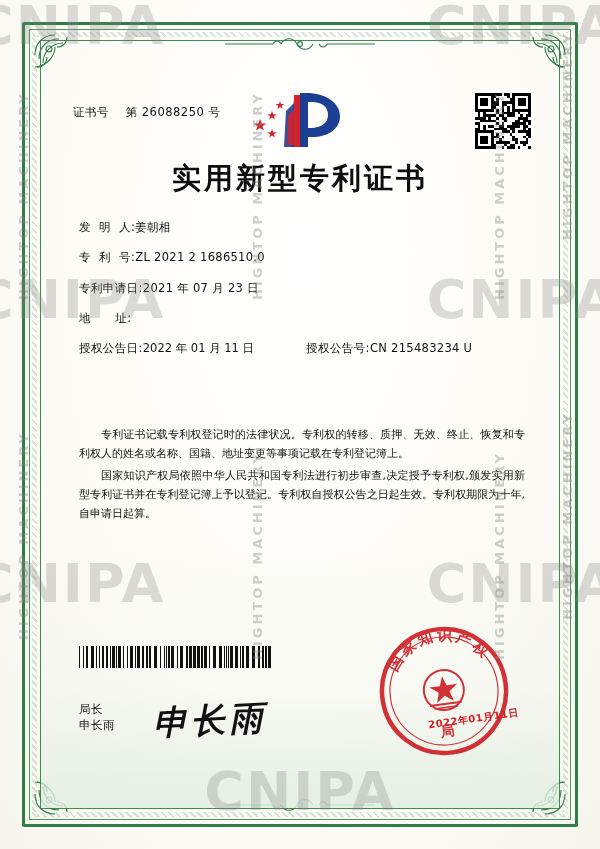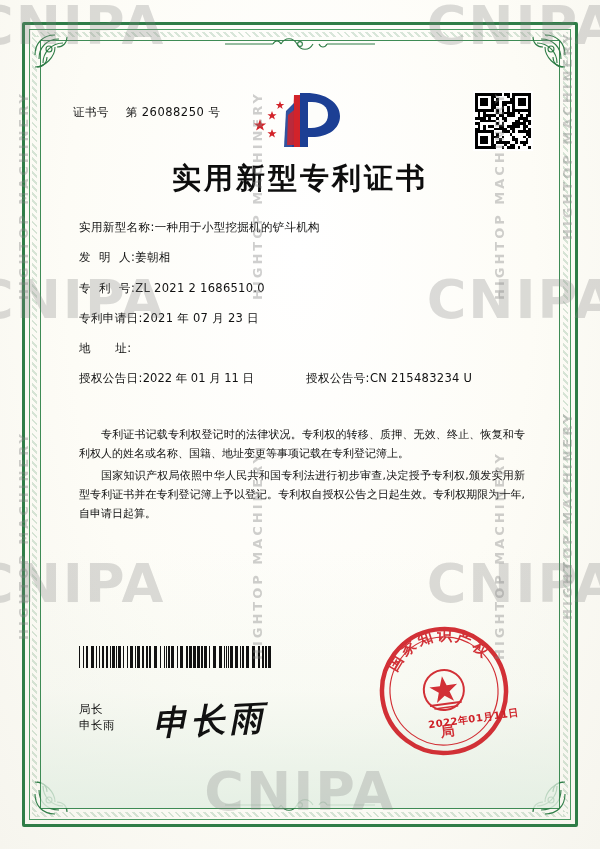--- a/index.html
+++ b/index.html
@@ -831,24 +831,20 @@
           <i style="background: transparent;"></i>
           <i style="background: transparent;"></i>
           <i></i>
         </div>
     </div>
 
     <div class="doc-title">实用新型专利证书</div>
 
     <div class="fields">
       <div class="field-row">
-        <span class="field-label">实用新型名称:</span>
-        <span class="field-value">一种用于小型挖掘机的铲斗机构</span>
-      </div>
-      <div class="field-row">
         <span class="field-label">发  明  人:</span>
         <span class="field-value">姜朝相</span>
       </div>
       <div class="field-row">
         <span class="field-label">专  利  号:</span>
         <span class="field-value">ZL 2021 2 1686510.0</span>
       </div>
       <div class="field-row">
         <span class="field-label">专利申请日:</span>
         <span class="field-value">2021 年 07 月 23 日</span>

